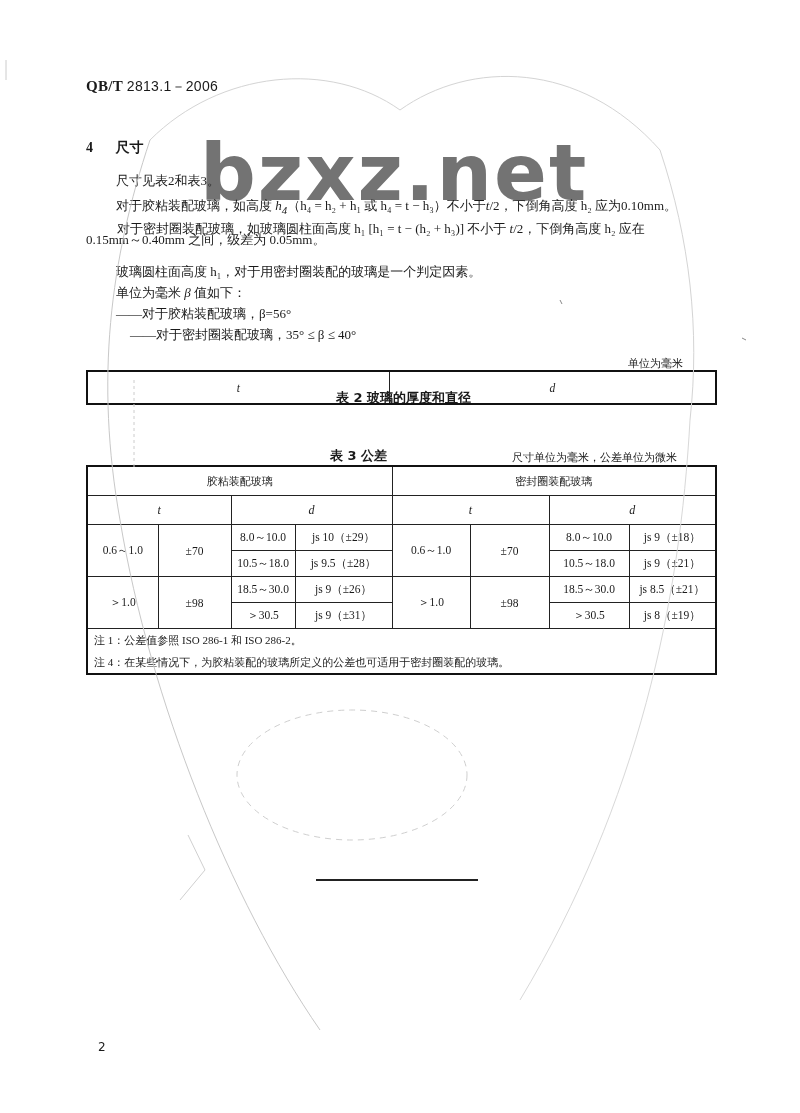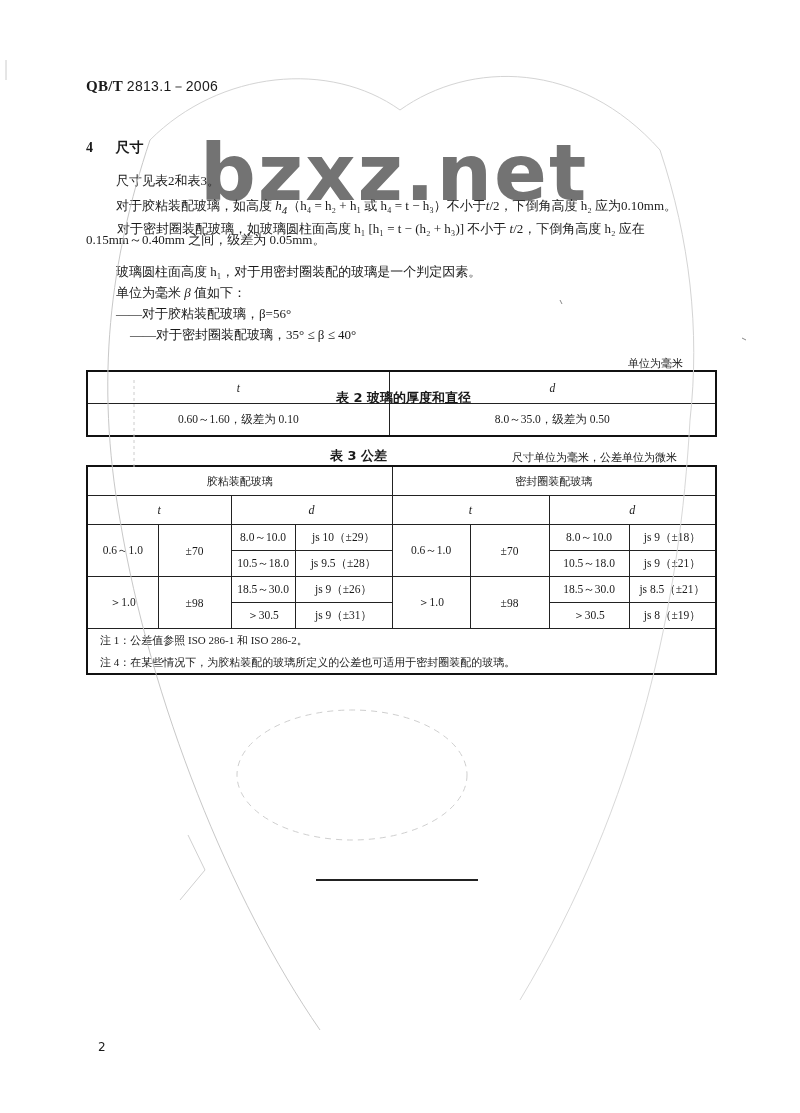--- a/index.html
+++ b/index.html
@@ -30,21 +30,21 @@
   .t3-caption { left: 330px; top: 447px; }
   .t3-unit { left: 512px; top: 450px; }
   table { border-collapse: collapse; position: absolute; table-layout: fixed; font-size: 11.5px; }
   table td { border: 1px solid #222; text-align: center; vertical-align: middle; padding: 0; }
   .t2 { left: 86px; top: 370px; width: 629px; border: 2px solid #111; }
   .t2 td { height: 31px; }
   .t3 { left: 86px; top: 465px; width: 629px; border: 2px solid #111; }
   .t3 td { height: 25px; }
   .t3 td.hdr { height: 28px; font-family: Liberation Mono, monospace; font-size: 11px; }
   .t3 td.sub { height: 28px; font-style: italic; font-size: 12px; }
-  .t3 td.note { text-align: left; padding-left: 12px; height: 22px; font-size: 11px; border-left: 1px solid #222; border-right: 1px solid #222; }
+  .t3 td.note { text-align: left; padding-left: 6px; height: 22px; font-size: 11px; border-left: 1px solid #222; border-right: 1px solid #222; }
   .t3 tr.note1 td { border-bottom: none; }
   .t3 tr.note2 td { border-top: none; }
   .page-number { left: 98px; top: 1040px; font-family: "DejaVu Sans", sans-serif; font-size: 12px; }
   .watermark { left: 200px; top: 128px; font-family: "DejaVu Sans", sans-serif; font-weight: bold; font-size: 78px; color: #737373; letter-spacing: 2px; z-index: 0; }
   .content { z-index: 1; }
   .scan-art { left: 0; top: 0; width: 800px; height: 1113px; pointer-events: none; z-index: 2; }
   .end-rule { left: 316px; top: 879px; width: 162px; height: 0; border-top: 2px solid #222; }
 </style>
 </head>
 <body>
@@ -84,24 +84,20 @@
 <div class="abs unit-note t2-unit content">单位为毫米</div>
 <table class="t2 content">
   <colgroup>
       <col style="width:302px">
       <col style="width:327px">
     </colgroup>
   <tbody>
       <tr>
     <td style="font-style:italic">t</td>
     <td style="font-style:italic">d</td>
-  </tr>
-  <tr>
-    <td>0.60～1.60，级差为 0.10</td>
-    <td>8.0～35.0，级差为 0.50</td>
   </tr>
 </tbody>
   </table>
 
 <div class="abs table-caption t3-caption content">表 3   公差</div>
 <div class="abs unit-note t3-unit content">尺寸单位为毫米，公差单位为微米</div>
 <table class="t3 content">
   <colgroup>
     <col style="width:71px">
       <col style="width:73px">

